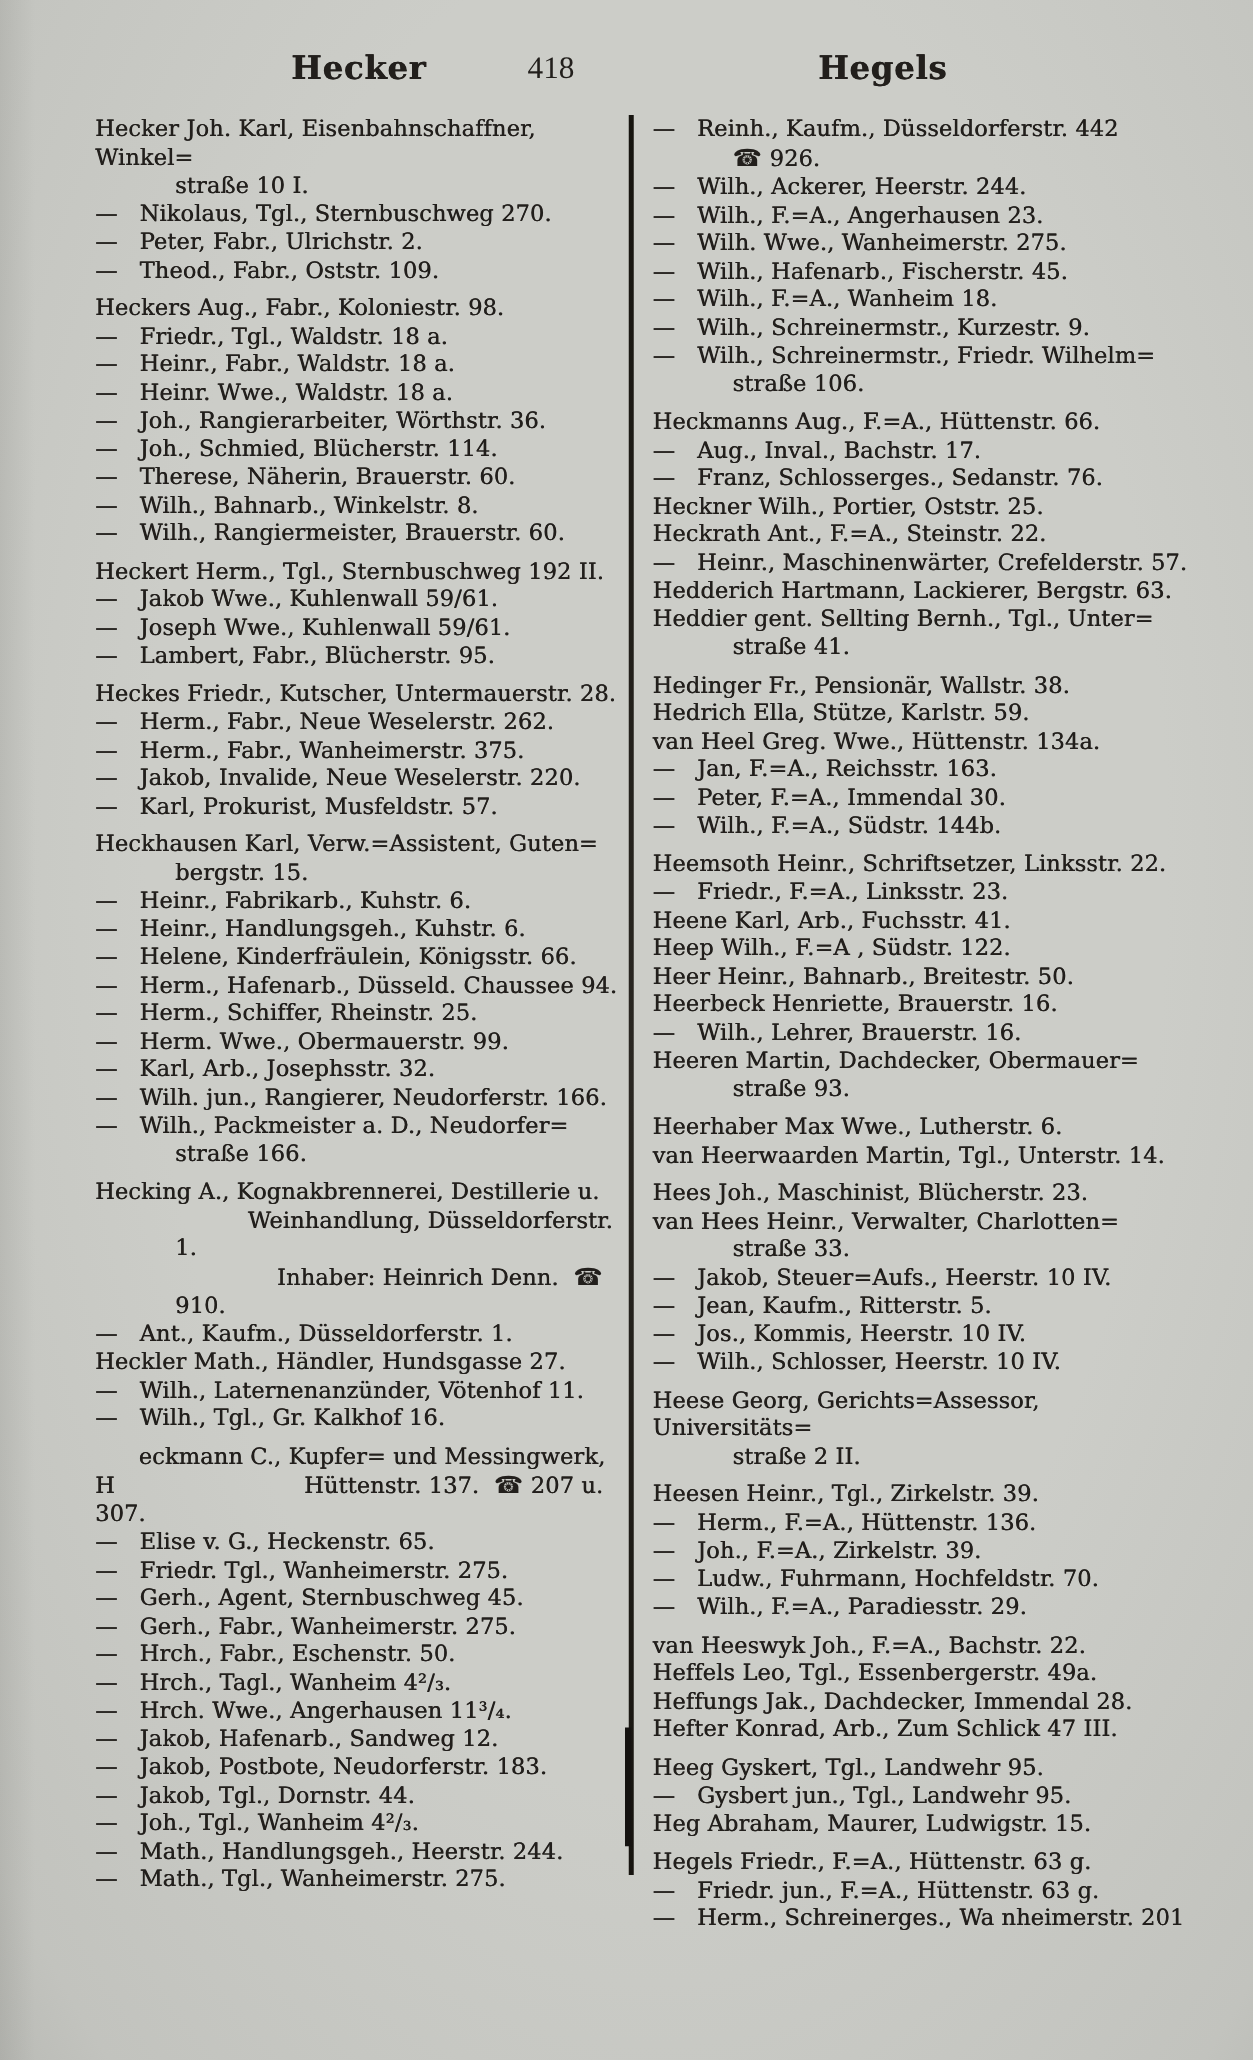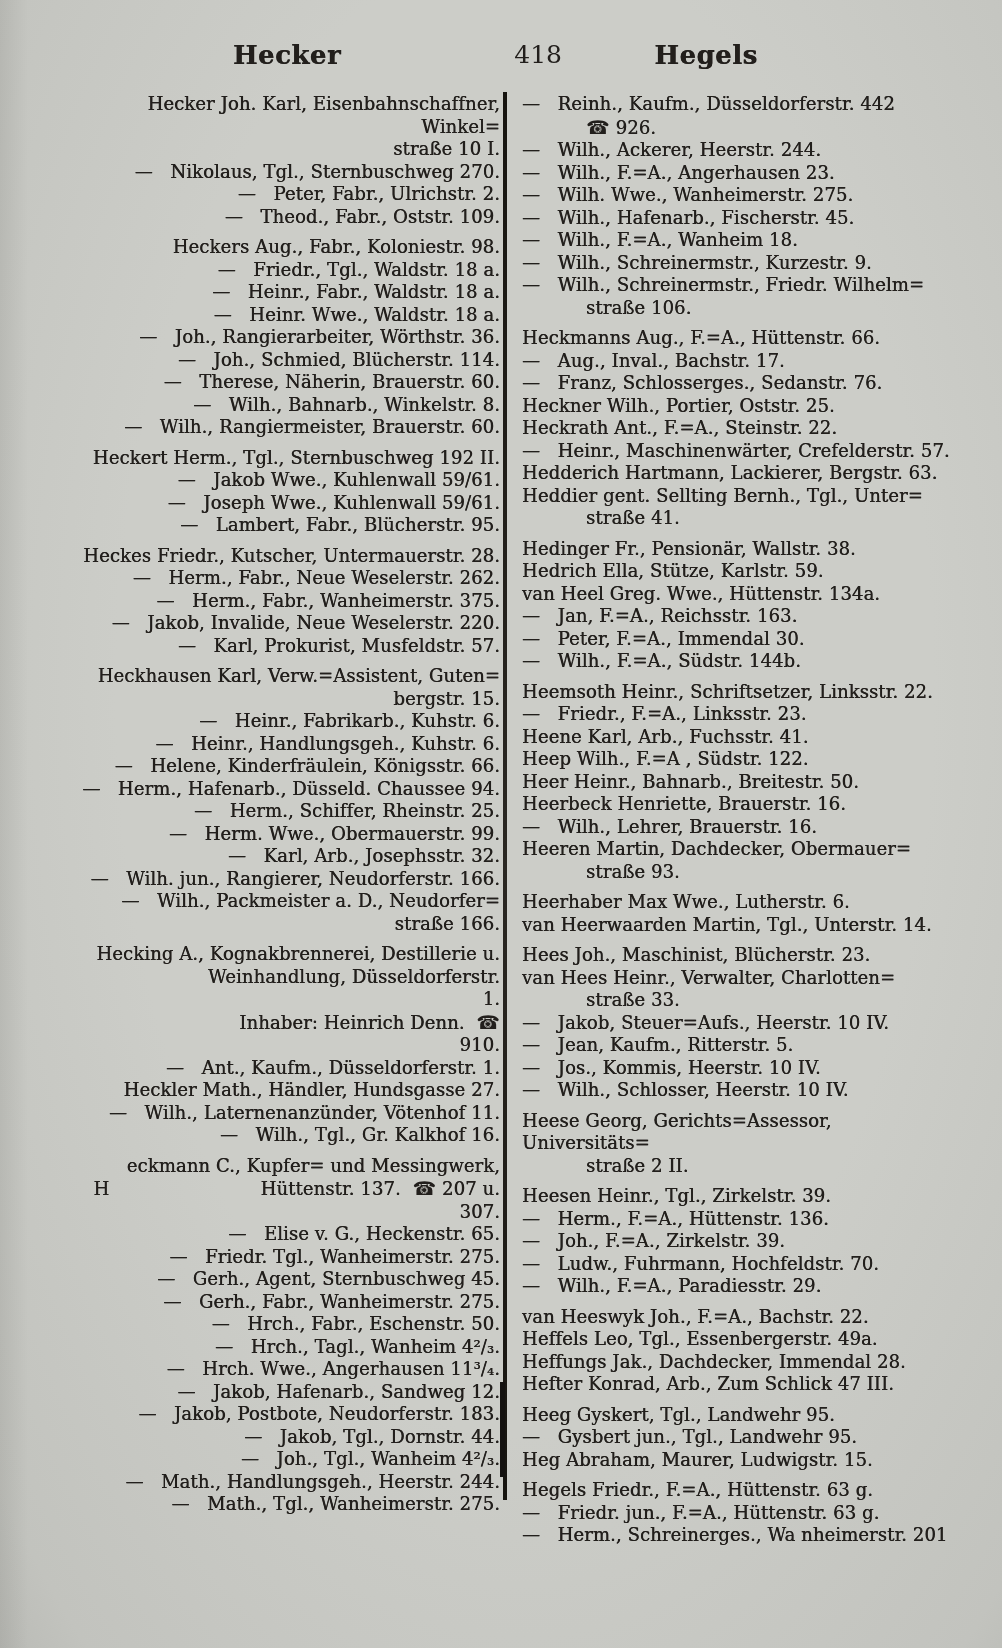--- a/index.html
+++ b/index.html
@@ -19,33 +19,33 @@
   }
   .hdr { position: absolute; top: 40px; left: 0; width: 1002px; height: 34px; }
   .hdr .kw {
     position: absolute; font-weight: 700; font-size: 26px; line-height: 30px;
     text-align: center; letter-spacing: 0.5px;
     text-shadow: 0.4px 0 0 currentColor;
   }
   .hdr .kw-l { left: 75px; width: 424px; }
   .hdr .kw-r { left: 521px; width: 370px; }
   .hdr .pgnum {
-    position: absolute; left: 422px; width: 140px; text-align: right;
-    font-size: 25px; line-height: 30px; font-weight: 400;
+    position: absolute; left: 422px; width: 140px; text-align: left;
+    font-size: 25px; line-height: 30px; font-weight: 400; font-family: Liberation Serif, serif;
   }
   .divider {
     position: absolute; left: 503px; top: 92px; width: 4px; height: 1408px;
     background: linear-gradient(180deg, #16140f 0%, #2a2722 55%, #16140f 100%);
   }
   .divider-tick {
     position: absolute; left: 500px; top: 1382px; width: 5px; height: 95px;
     background: #141210;
   }
   .col { position: absolute; top: 93px; font-size: 18px; }
-  .col-l { left: 76px; width: 424px; text-align: right; }
+  .col-l { left: 76px; width: 424px; }
   .col-r { left: 522px; width: 440px; }
   .entry { margin: 0; }
   .entry.gap { margin-top: 8px; }
   .line {
     white-space: pre-wrap;
     line-height: 22.5px;
     text-shadow: 0.35px 0 0 currentColor;
     letter-spacing: 0.1px;
   }
   .line.ind1 { padding-left: 64px; }

